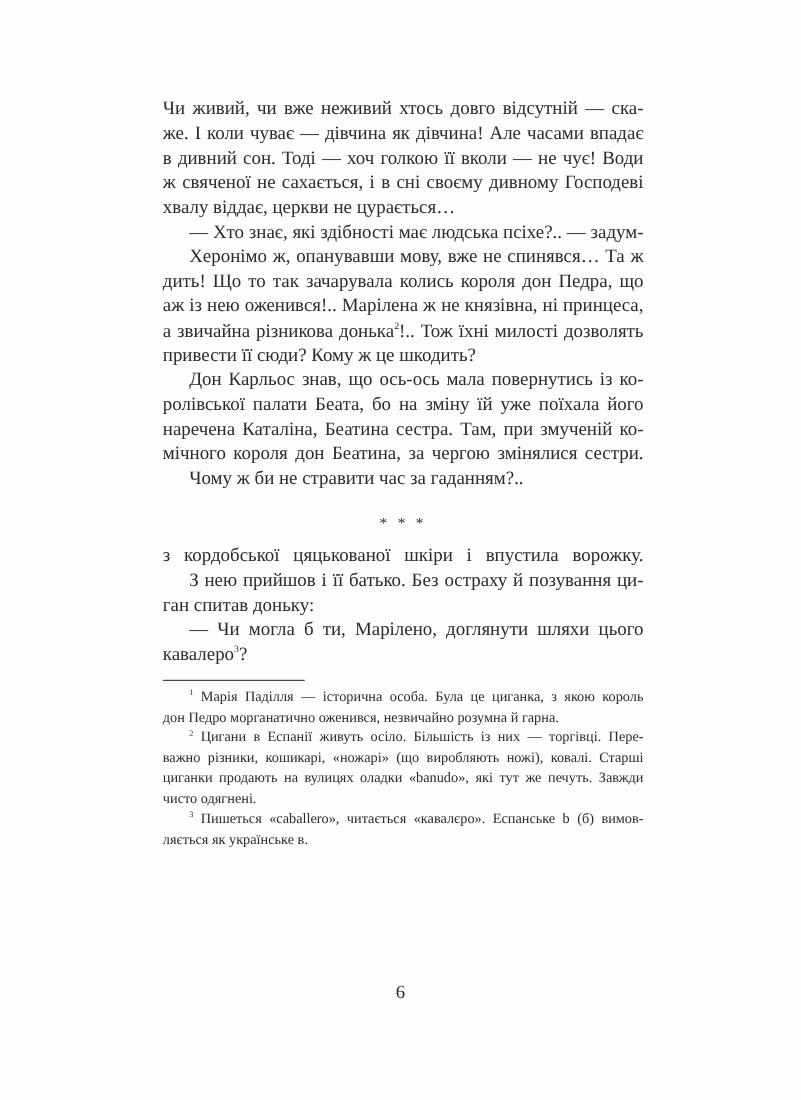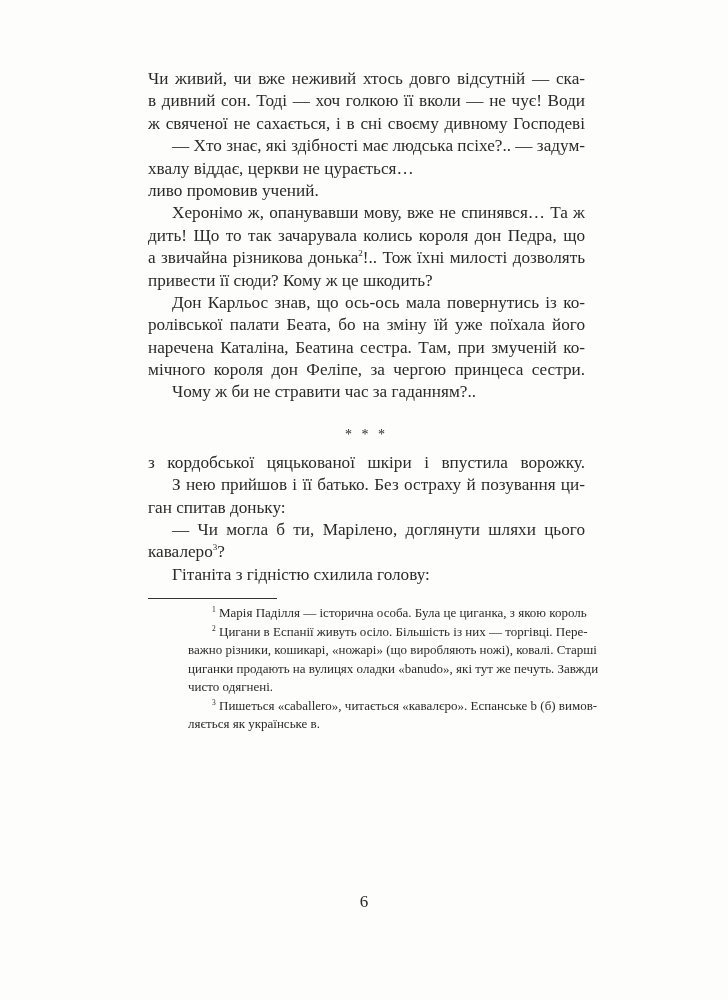--- a/index.html
+++ b/index.html
@@ -7,21 +7,21 @@
       width: 728px; height: 1000px;
       background: #fdfdfb;
       position: relative;
       overflow: hidden;
       color: #2a2a2a;
       font-family: "Liberation Serif", "DejaVu Serif", serif;
     }
     .page {
       position: absolute;
       left: 148px;
-      top: 68px;
+      top: 88px;
       width: 437px;
     }
     .body-text {
       font-size: 17.2px;
       line-height: 22.4px;
       text-align: justify;
     }
     .line {
       display: block;
       white-space: nowrap;
@@ -45,66 +45,66 @@
     .footnote-rule {
       width: 129px;
       height: 0;
       border-top: 1.3px solid #333;
       margin-top: 12px;
       margin-bottom: 5px;
     }
     .footnotes {
       font-size: 13px;
       line-height: 18.5px;
-      margin-left: 40px;
     }
     .footnotes .line { height: 18.5px; }
     .footnotes .sup { font-size: 7.5px; vertical-align: 5px; }
     .page-number {
       position: absolute;
       left: 0; right: 0;
       top: 892px;
       text-align: center;
       font-size: 17px;
       width: 728px;
     }
   </style>
 </head>
 <body>
 
 <div class="page">
   <div class="body-text" id="body1">
       <span class="line"><span>Чи живий, чи вже неживий хтось довго відсутній — ска-</span></span>
+      <span class="line"><span>же. І коли чуває — дівчина як дівчина! Але часами впадає</span></span>
       <span class="line"><span>в дивний сон. Тоді — хоч голкою її вколи — не чує! Води</span></span>
       <span class="line"><span>ж свяченої не сахається, і в сні своєму дивному Господеві</span></span>
+      <span class="line last"><span>хвалу віддає, церкви не цурається…</span></span>
       <span class="line indent"><span>— Хто знає, які здібності має людська псіхе?.. — задум-</span></span>
-      <span class="line last"><span>хвалу віддає, церкви не цурається…</span></span>
-      <span class="line last"><span>ливо промовив учений.</span></span>
       <span class="line indent"><span>Херонімо ж, опанувавши мову, вже не спинявся… Та ж</span></span>
       <span class="line"><span>дить! Що то так зачарувала колись короля дон Педра, що</span></span>
+      <span class="line"><span>аж із нею оженився!.. Марілена ж не князівна, ні принцеса,</span></span>
       <span class="line"><span>а звичайна різникова донька</span><span class="sup">2</span><span>!.. Тож їхні милості дозволять</span></span>
       <span class="line last"><span>привести її сюди? Кому ж це шкодить?</span></span>
       <span class="line indent"><span>Дон Карльос знав, що ось-ось мала повернутись із ко-</span></span>
       <span class="line"><span>ролівської палати Беата, бо на зміну їй уже поїхала його</span></span>
       <span class="line"><span>наречена Каталіна, Беатина сестра. Там, при змученій ко-</span></span>
-      <span class="line"><span>мічного короля дон Феліпе, за чергою принцеса сестри.</span></span>
+      <span class="line"><span>мічного короля дон Беатина, за чергою змінялися сестри.</span></span>
       <span class="line indent last"><span>Чому ж би не стравити час за гаданням?..</span></span>
     </div>
   <div class="separator">* * *</div>
   <div class="body-text" id="body2">
       <span class="line"><span>з кордобської цяцькованої шкіри і впустила ворожку.</span></span>
       <span class="line indent"><span>З нею прийшов і її батько. Без остраху й позування ци-</span></span>
       <span class="line last"><span>ган спитав доньку:</span></span>
       <span class="line indent"><span>— Чи могла б ти, Марілено, доглянути шляхи цього</span></span>
       <span class="line last"><span>кавалеро</span><span class="sup">3</span><span>?</span></span>
-      <span class="line indent last"><span>Гітаніта з гідністю схилила голову:</span></span>
     </div>
   <div class="footnote-rule"></div>
   <div class="footnotes" id="fn">
       <span class="line indent"><span class="sup">1</span><span> Марія Паділля — історична особа. Була це циганка, з якою король</span></span>
+      <span class="line last"><span>дон Педро морганатично оженився, незвичайно розумна й гарна.</span></span>
       <span class="line indent"><span class="sup">2</span><span> Цигани в Еспанії живуть осіло. Більшість із них — торгівці. Пере-</span></span>
       <span class="line"><span>важно різники, кошикарі, «ножарі» (що виробляють ножі), ковалі. Старші</span></span>
       <span class="line"><span>циганки продають на вулицях оладки «banudo», які тут же печуть. Завжди</span></span>
       <span class="line last"><span>чисто одягнені.</span></span>
       <span class="line indent"><span class="sup">3</span><span> Пишеться «caballero», читається «кавалєро». Еспанське b (б) вимов-</span></span>
       <span class="line last"><span>ляється як українське в.</span></span>
     </div>
 </div>
 <div class="page-number">6</div>
 

